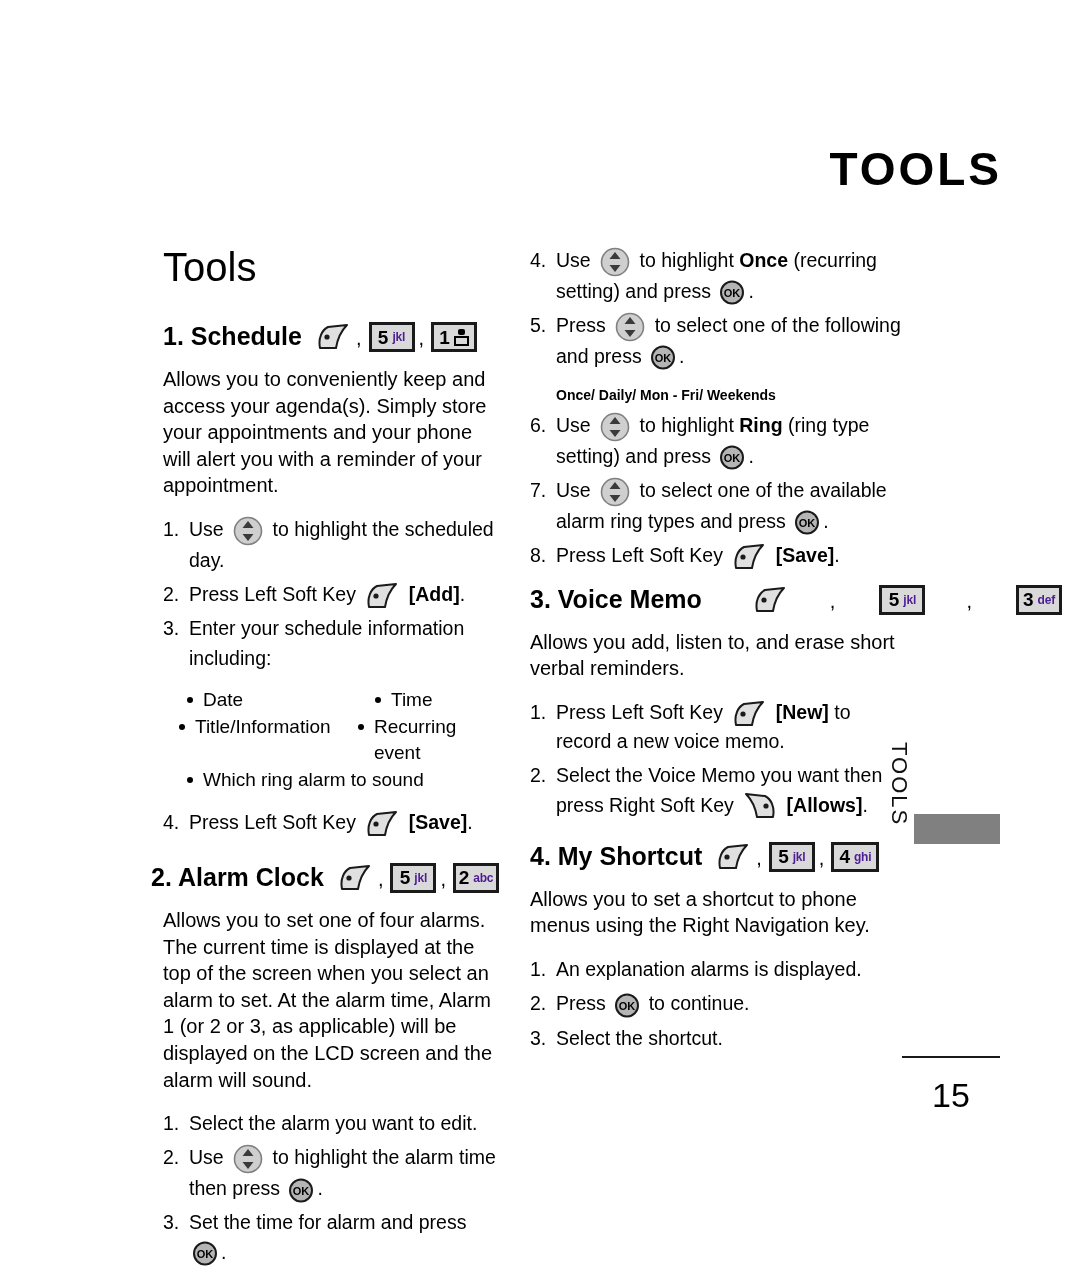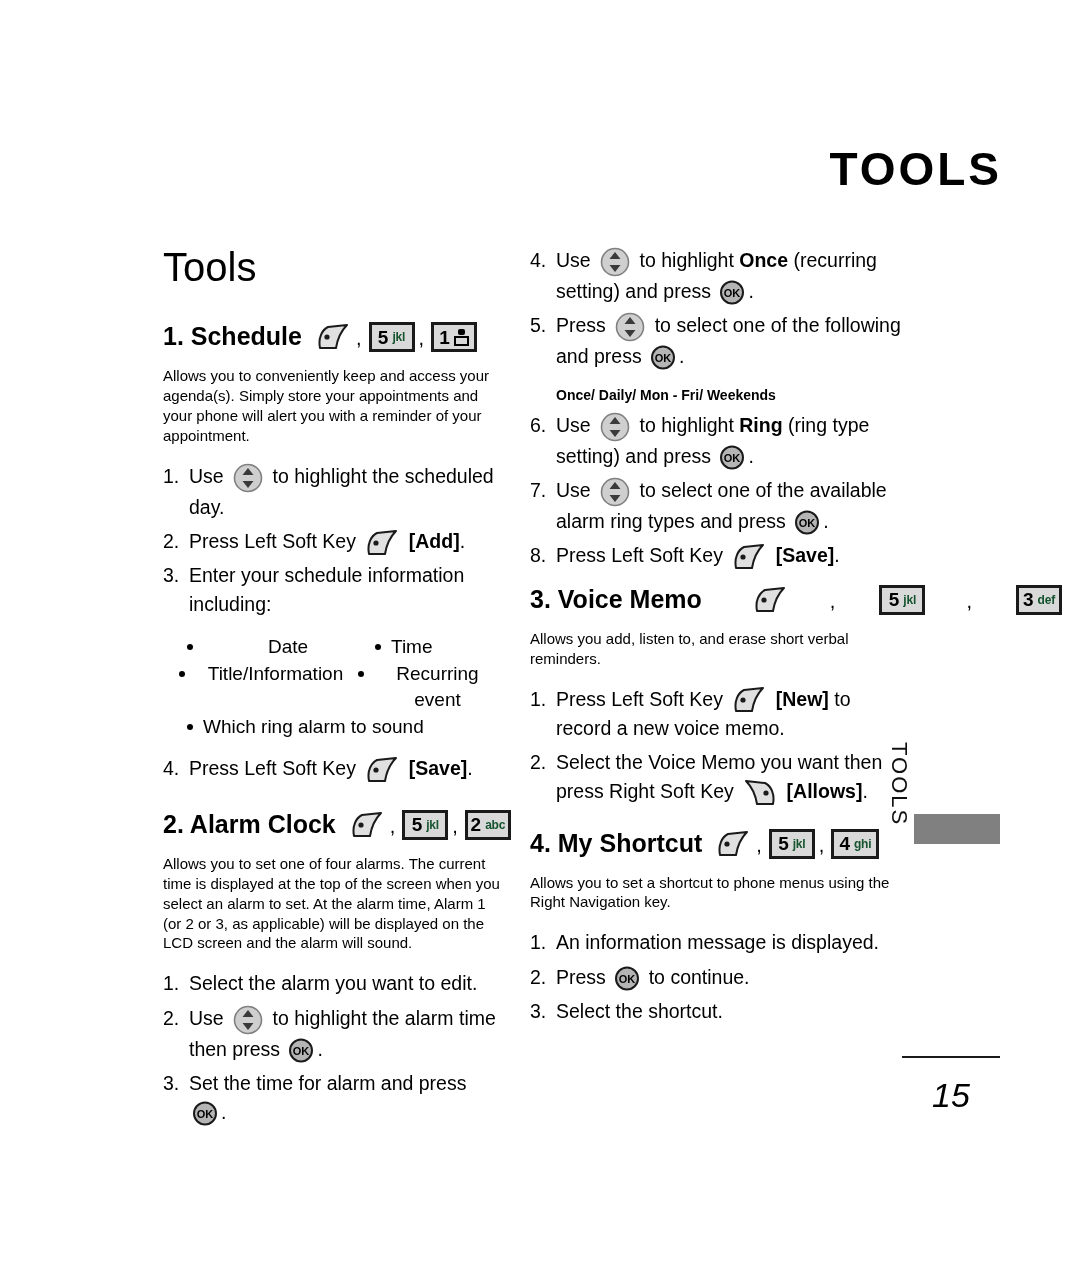--- a/index.html
+++ b/index.html
@@ -62,21 +62,21 @@
   .section-head .comma {
     font-weight: normal;
     font-size: 20px;
     margin: 0 5px 0 2px;
     align-self: flex-end;
     padding-bottom: 3px;
   }
 
   
   p.body {
-    font-size: 15px;
+    font-size: 20px;
     line-height: 1.33;
     margin: 0 0 16px 0;
   }
 
   
   ol.steps {
     list-style: none;
     margin: 0 0 14px 0;
     padding: 0;
     counter-reset: none;
@@ -127,21 +127,20 @@
   }
   ul.bullets li.pair {
     display: flex;
     padding-left: 0;
   }
   ul.bullets li.pair::before { display: none; }
   ul.bullets li.pair .cellA,
   ul.bullets li.pair .cellB {
     position: relative;
     padding-left: 18px;
-    text-align: center;
   }
   ul.bullets li.pair .cellA { width: 170px; }
   ul.bullets li.pair .cellA::before,
   ul.bullets li.pair .cellB::before {
     content: "";
     position: absolute;
     left: 2px;
     top: 10px;
     width: 6px;
     height: 6px;
@@ -204,21 +203,21 @@
   }
   .keybox .kb-digit {
     font-size: 19px;
     font-weight: bold;
     color: #000;
     margin-right: 4px;
   }
   .keybox .kb-letters {
     font-size: 12px;
     font-weight: bold;
-    color: #14532d;
+    color: #4c1d95;
     letter-spacing: -0.2px;
   }
   .keybox .kb-glyph {
     display: inline-block;
     width: 15px;
     height: 17px;
     position: relative;
   }
   .keybox .kb-glyph .gdot {
     position: absolute;
@@ -284,21 +283,20 @@
     background: #1a1a1a;
   }
   .page-number {
     position: absolute;
     left: 902px;
     top: 1078px;
     width: 98px;
     text-align: center;
     font-size: 34px;
     line-height: 1;
-    font-style: italic;
   }
 </style>
 </head>
 <body>
 
 <div class="page">
 
   <div class="running-head">TOOLS</div>
 
   <div class="col col-left">
@@ -379,21 +377,21 @@
         <span class="icon ico-softkey-left">
           <svg width="34" height="26" viewBox="0 0 34 26">
             <path d="M4 24 C2 14 6 6 12 3 L31 1 C26 6 22 12 20 24 Z" fill="#e0e0e0" stroke="#1a1a1a" stroke-width="2" stroke-linejoin="round"></path>
             <circle cx="11" cy="13" r="2.6" fill="#1a1a1a"></circle>
           </svg>
         </span>
         <b>[Save]</b><span>.</span>
       </li>
     </ol>
 
-    <div class="section-head" style="margin-top:26px;">
+    <div class="section-head" style="margin-top:26px;justify-content:flex-end;">
       <span class="sh-text">2. Alarm Clock</span>
       <span class="icon ico-softkey-left">
         <svg width="34" height="26" viewBox="0 0 34 26">
           <path d="M4 24 C2 14 6 6 12 3 L31 1 C26 6 22 12 20 24 Z" fill="#e0e0e0" stroke="#1a1a1a" stroke-width="2" stroke-linejoin="round"></path>
           <circle cx="11" cy="13" r="2.6" fill="#1a1a1a"></circle>
         </svg>
       </span>
       <span class="comma">,</span>
       <span class="keybox">
         <span class="kb-digit">5</span>
@@ -609,21 +607,21 @@
         <span class="kb-digit">4</span>
         <span class="kb-letters">ghi</span>
       </span>
     </div>
 
     <p class="body">Allows you to set a shortcut to phone menus using the Right Navigation key.</p>
 
     <ol class="steps">
       <li>
         <span class="num">1.</span>
-        <span>An information message is displayed.</span>
+        <span>An explanation alarms is displayed.</span>
       </li>
       <li>
         <span class="num">2.</span>
         <span>Press</span>
         <span class="icon ico-ok">
           <svg width="28" height="25" viewBox="0 0 28 25">
             <circle cx="14" cy="12.5" r="11" fill="#b5b5b5" stroke="#1a1a1a" stroke-width="2"></circle>
             <text x="14" y="17" font-family="Liberation Sans, sans-serif" font-size="11" font-weight="bold" fill="#000" text-anchor="middle">OK</text>
           </svg>
         </span>

